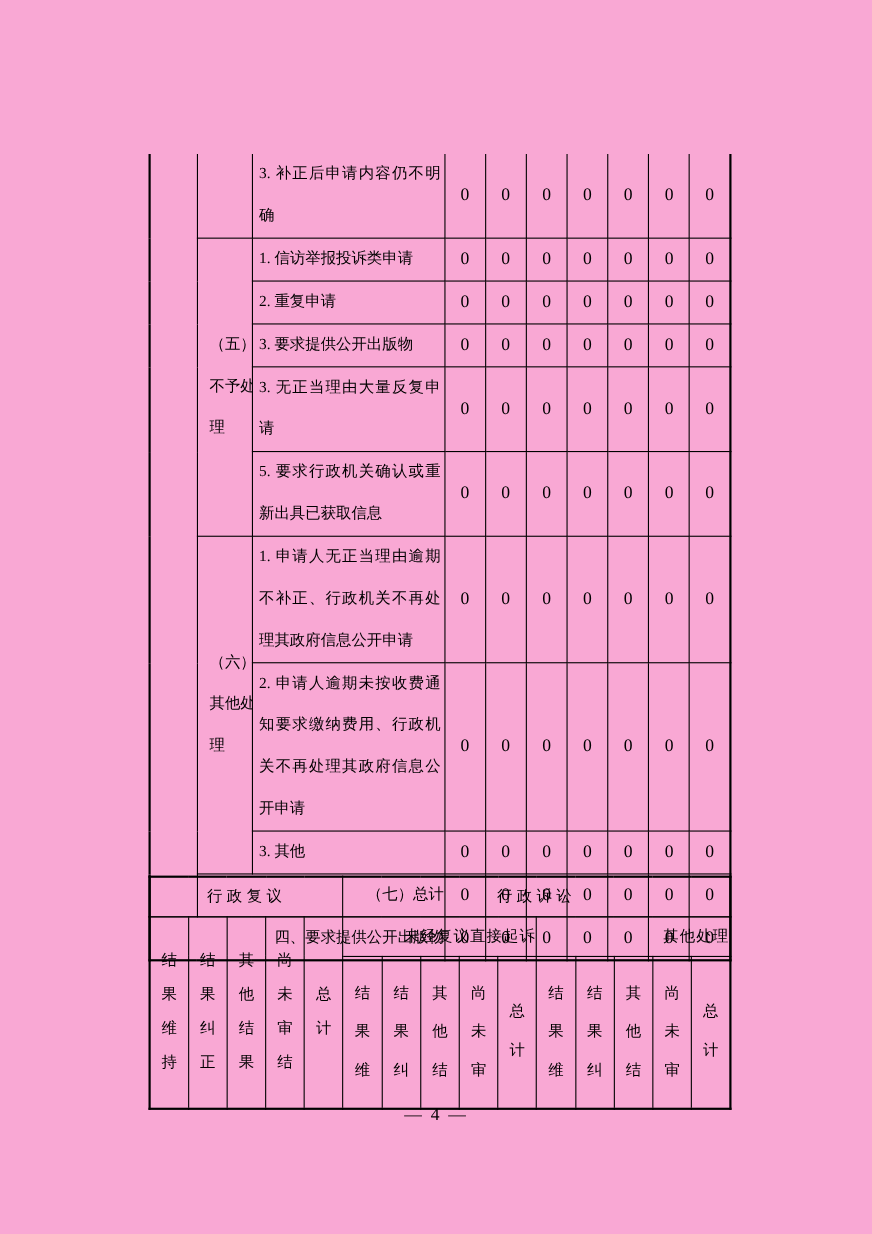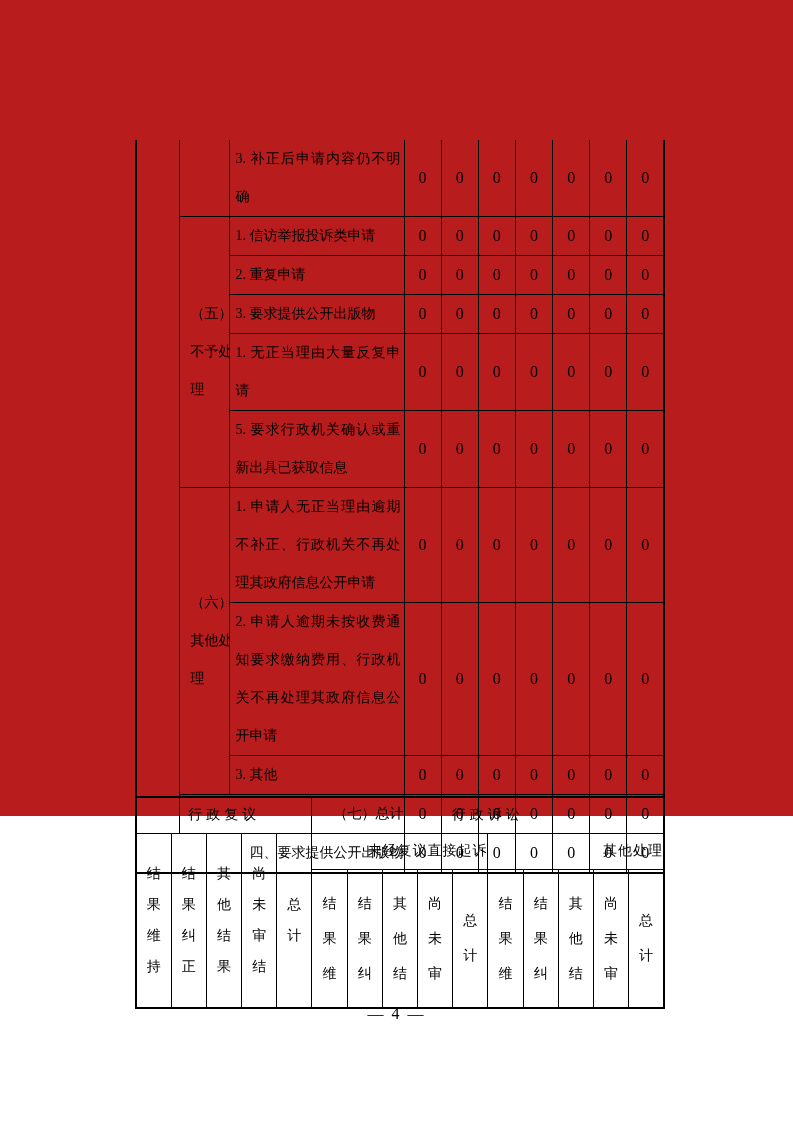--- a/index.html
+++ b/index.html
@@ -1,21 +1,21 @@
 <!DOCTYPE html>
 <html><head>
 <meta charset="utf-8">
 <style>
   html,body { margin:0; padding:0; }
   body {
     width:793px; height:1122px; background:#ffffff; color:#000;
     font-family:"Liberation Serif","DejaVu Serif",serif;
     position:relative; overflow:hidden;
   }
-  .page { position:relative; width:793px; height:816px; background:#b91c1c; }
+  .page { position:relative; width:793px; height:1122px; background:#f9a8d4; }
 
   table { border-collapse:collapse; table-layout:fixed; position:absolute; }
   td { border:1px solid #000; padding:0; vertical-align:middle; overflow:hidden; }
 
   
   .t1 {
     left:135px; top:140px; width:530px; font-size:14px;
     border:2px solid #000; border-top:hidden;
   }
   .t1 .desc { text-align:justify; padding:0 3px 0 6px; line-height:38px; }
@@ -108,21 +108,21 @@
       <td class="desc">3. 要求提供公开出版物</td>
     <td class="v">0</td>
           <td class="v">0</td>
           <td class="v">0</td>
           <td class="v">0</td>
           <td class="v">0</td>
           <td class="v">0</td>
           <td class="v">0</td>
         </tr>
     <tr style="height:39px">
-      <td class="desc">1. 无正当理由大量反复申请</td>
+      <td class="desc">3. 无正当理由大量反复申请</td>
     <td class="v">0</td>
           <td class="v">0</td>
           <td class="v">0</td>
           <td class="v">0</td>
           <td class="v">0</td>
           <td class="v">0</td>
           <td class="v">0</td>
         </tr>
     <tr style="height:75px">
       <td class="desc">5. 要求行政机关确认或重新出具已获取信息</td>

